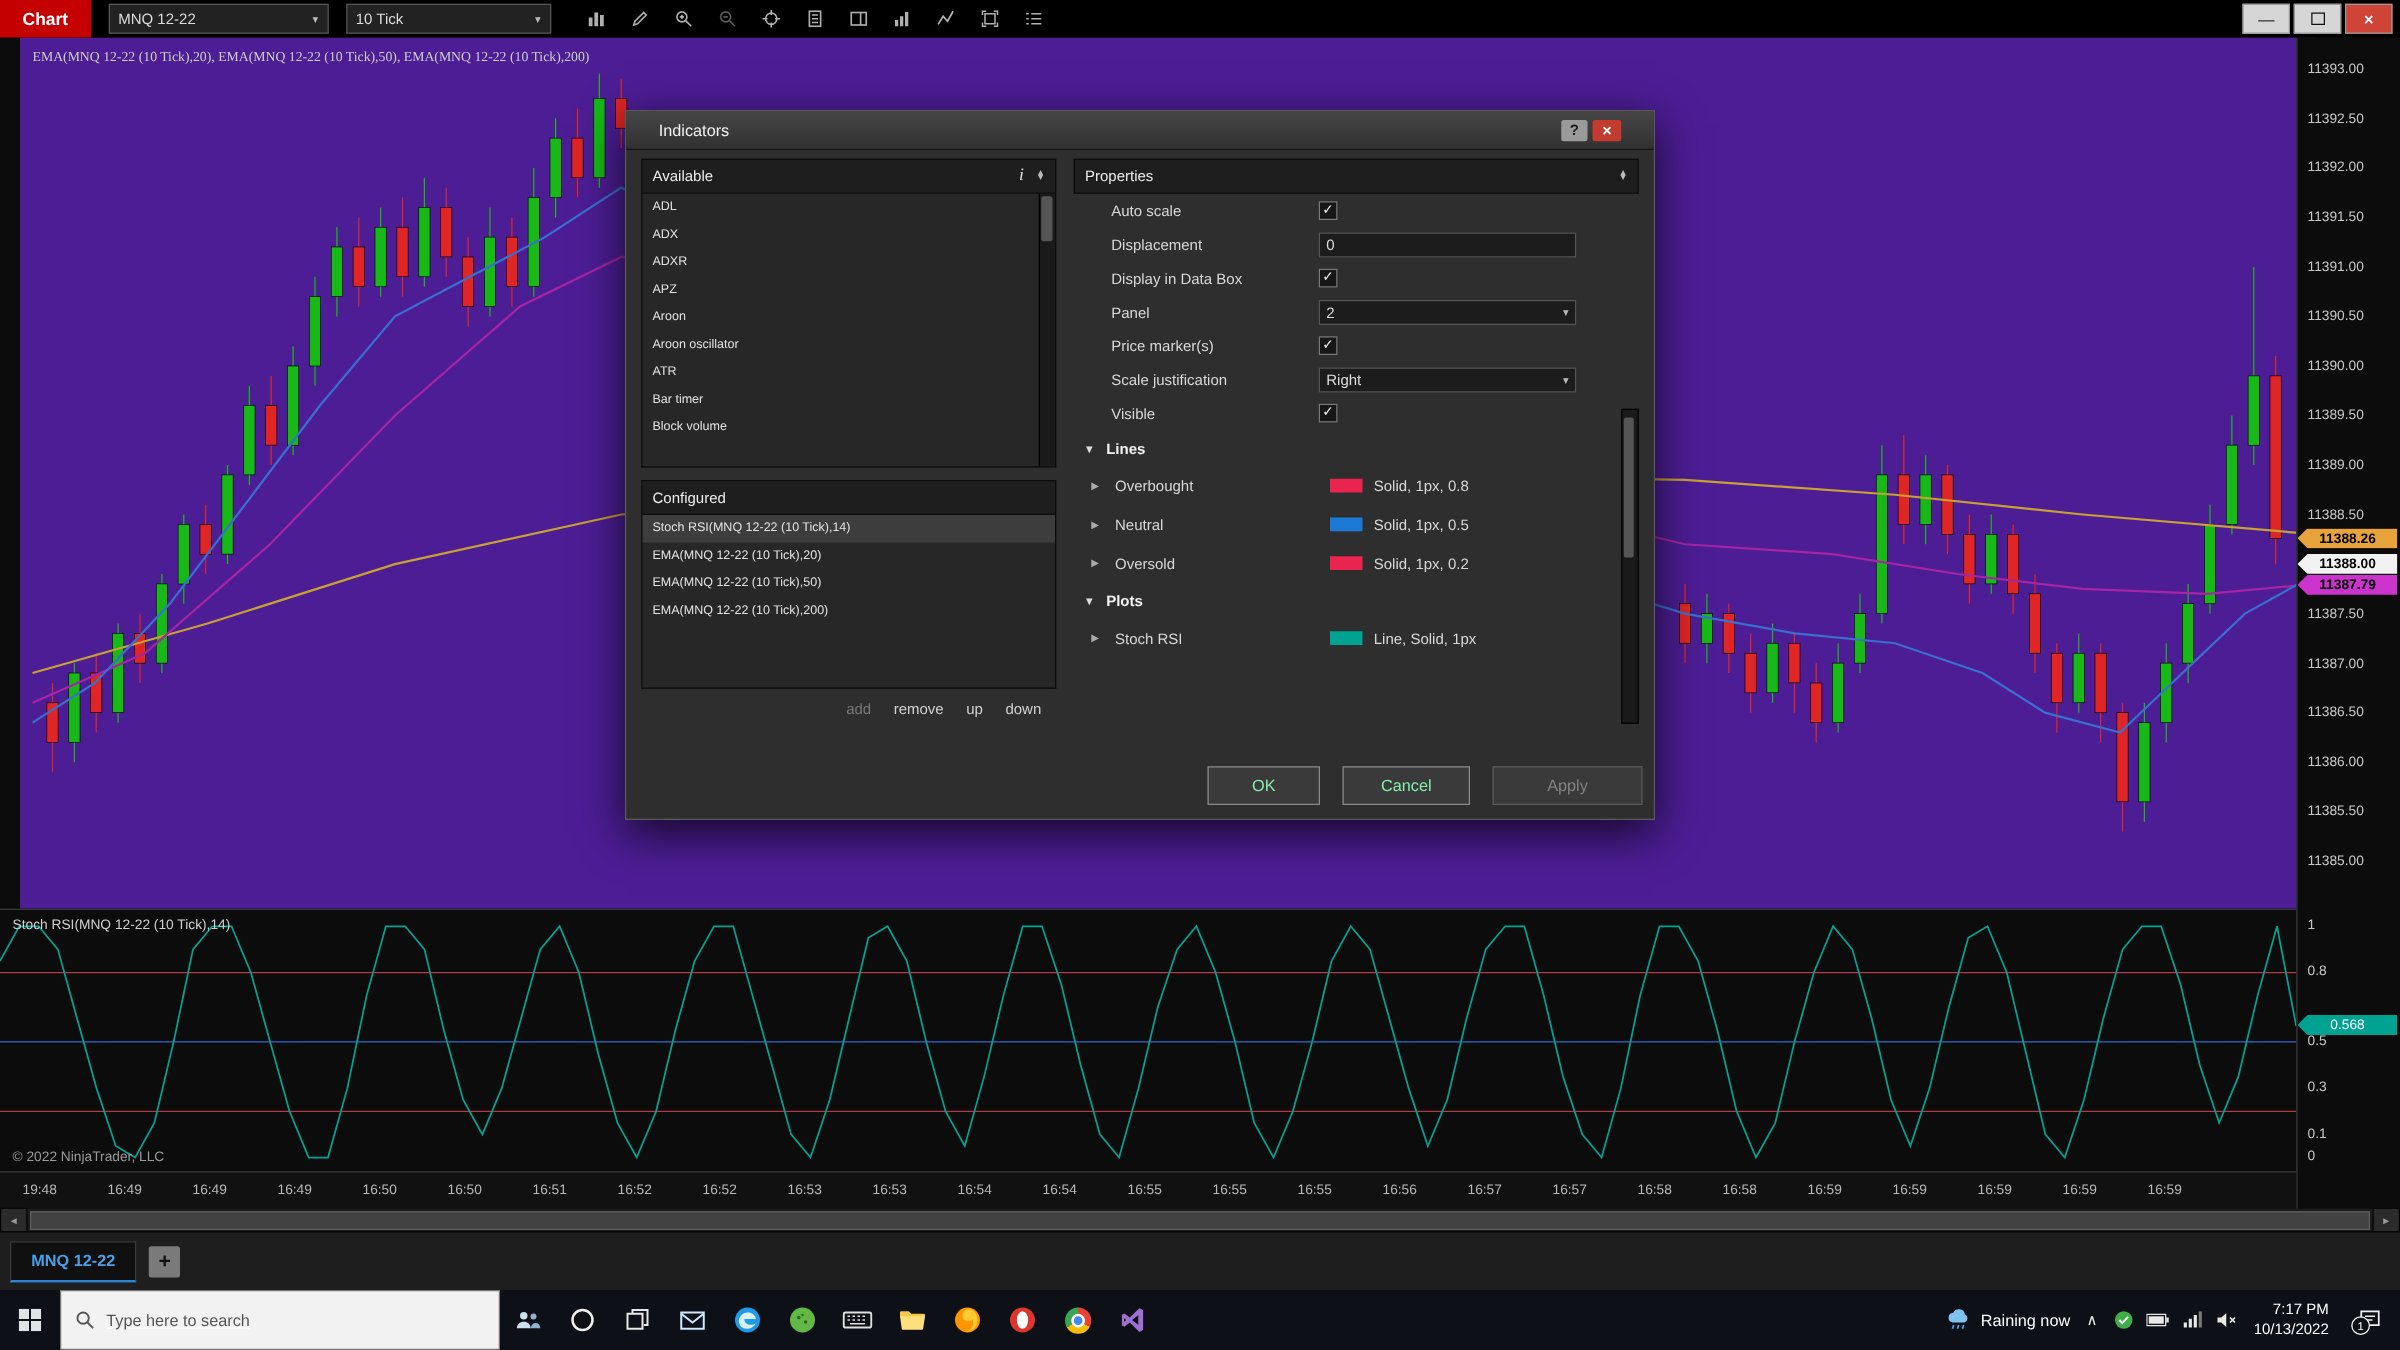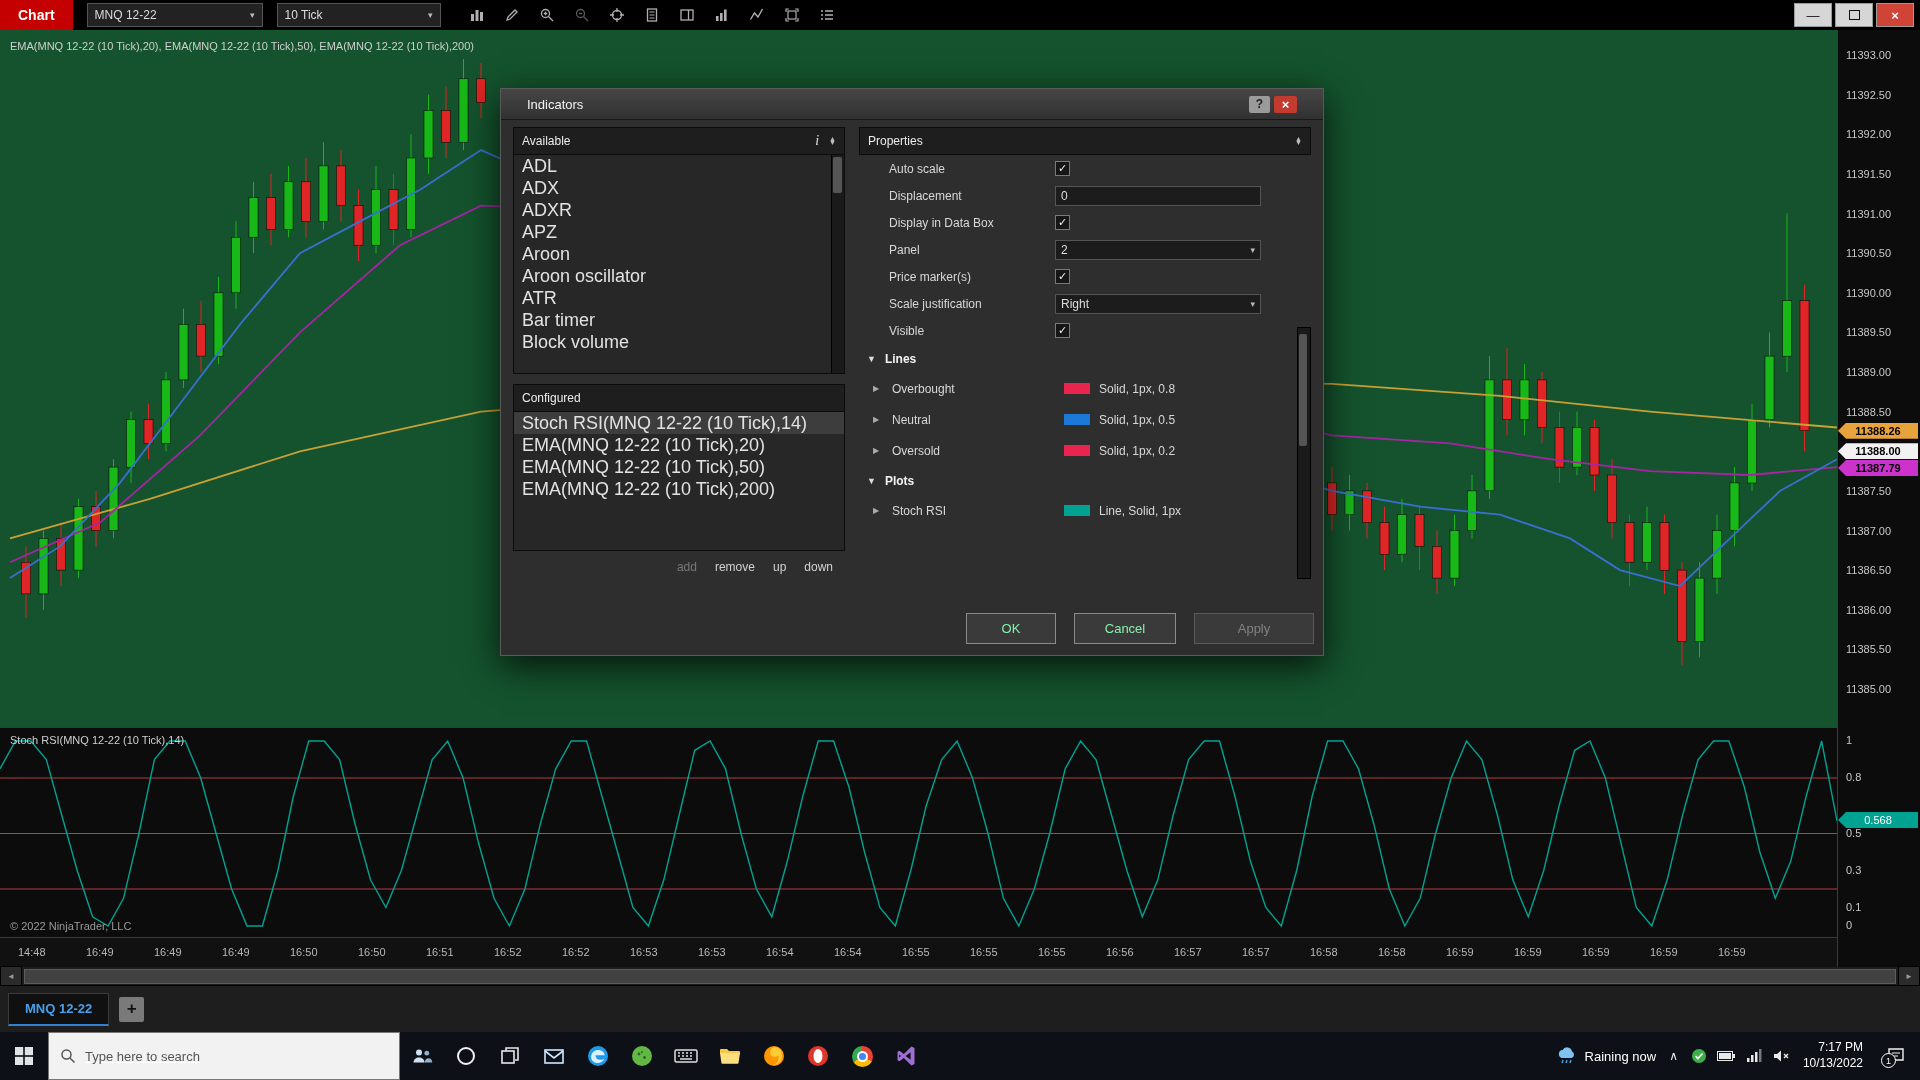--- a/index.html
+++ b/index.html
@@ -18,21 +18,21 @@
   .dropdown .caret{font-size:9px;color:#bbb;}
   .toolbar-icons{display:flex;margin-left:22px;gap:6px;align-items:center;}
   .tool-btn{width:29px;height:24px;display:flex;align-items:center;justify-content:center;cursor:pointer;}
   .win-controls{margin-left:auto;display:flex;gap:3px;padding-right:6px;}
   .win-btn{width:36px;height:22px;background:#d6d6d6;border:1px solid #9a9a9a;display:flex;
     align-items:center;justify-content:center;font-size:13px;color:#111;cursor:pointer;}
   .win-btn .restore-glyph{width:9px;height:8px;border:1.5px solid #111;}
   .win-btn.close{background:#cf4437;color:#fff;font-weight:bold;}
 
   
-  .main-panel{position:absolute;top:30px;left:0;width:1837px;height:697px;background:#14532d;}
+  .main-panel{position:absolute;top:30px;left:16px;width:1837px;height:697px;background:#4c1d95;font-family:Liberation Serif, serif;}
   .overlay-label{position:absolute;top:10px;left:10px;font-size:11px;color:#cfcfcf;z-index:2;}
   .stoch-panel{position:absolute;top:727px;left:0;width:1837px;height:210px;background:#0c0c0c;
     border-top:1px solid #3a3a3a;}
   .stoch-label{position:absolute;top:6px;left:10px;font-size:11px;color:#cfcfcf;z-index:2;}
   .copyright{position:absolute;bottom:6px;left:10px;font-size:11px;color:#9a9a9a;z-index:2;}
 
   .price-axis{position:absolute;top:30px;left:1837px;width:83px;height:937px;background:#0c0c0c;
     border-left:1px solid #3a3a3a;}
   .price-label{position:absolute;left:8px;font-size:11px;color:#c8c8c8;white-space:nowrap;}
   .price-marker{position:absolute;left:0;width:80px;height:16px;font-size:11px;font-weight:bold;
@@ -72,21 +72,21 @@
   .col-left{width:332px;display:flex;flex-direction:column;}
   .col-right{flex:1;position:relative;display:flex;flex-direction:column;}
   .sec-header{height:26px;background:#1e1e1e;border:1px solid #0c0c0c;display:flex;align-items:center;
     padding:0 8px;color:#ececec;flex-shrink:0;}
   .sec-header .spacer{flex:1;}
   .info-i{font-family:"Liberation Serif",serif;font-style:italic;font-size:14px;color:#e0e0e0;margin-right:10px;}
   .hdr-spin{display:flex;flex-direction:column;align-items:center;line-height:.62;font-size:7px;color:#bbb;}
   .listbox{background:#272727;border:1px solid #0c0c0c;border-top:none;position:relative;overflow:hidden;}
   .listbox.available{height:218px;margin-bottom:10px;}
   .listbox.configured{height:138px;}
-  .list-item{height:22px;line-height:22px;padding:0 8px;color:#e2e2e2;font-size:18px;white-space:nowrap;cursor:pointer;}
+  .list-item{height:22px;line-height:22px;padding:0 8px;color:#e2e2e2;font-size:10px;white-space:nowrap;cursor:pointer;}
   .list-item.selected{background:#3d3d3d;}
   .list-scroll{position:absolute;top:0;right:0;width:12px;height:100%;background:#1a1a1a;border-left:1px solid #000;}
   .list-scroll .thumb{position:absolute;top:2px;left:1px;width:9px;height:36px;background:#555;border-radius:2px;}
   .list-actions{display:flex;justify-content:flex-end;gap:18px;padding:9px 12px 0 0;font-size:12px;}
   .action-link{color:#d2d2d2;cursor:pointer;}
   .action-link.disabled{color:#787878;}
 
   .prop-row{height:27px;display:flex;align-items:center;flex-shrink:0;}
   .prop-label{width:196px;padding-left:30px;color:#d8d8d8;box-sizing:border-box;}
   .prop-ctrl{width:206px;display:flex;align-items:center;}
@@ -386,21 +386,21 @@
       <div class="price-label" style="top: 704px;">1</div>
       <div class="price-label" style="top: 741px;">0.8</div>
       <div class="price-label" style="top: 796.5px;">0.5</div>
       <div class="price-label" style="top: 833.5px;">0.3</div>
       <div class="price-label" style="top: 870.5px;">0.1</div>
       <div class="price-label" style="top: 889px;">0</div>
       <div class="price-marker" style="top: 781.92px; background: rgb(0, 163, 146); color: rgb(255, 255, 255); font-weight: normal;">0.568</div>
     </div>
 
   <div class="time-axis">
-      <div class="time-label" style="left: 18px;">14:48</div>
+      <div class="time-label" style="left: 18px;">19:48</div>
       <div class="time-label" style="left: 86px;">16:49</div>
       <div class="time-label" style="left: 154px;">16:49</div>
       <div class="time-label" style="left: 222px;">16:49</div>
       <div class="time-label" style="left: 290px;">16:50</div>
       <div class="time-label" style="left: 358px;">16:50</div>
       <div class="time-label" style="left: 426px;">16:51</div>
       <div class="time-label" style="left: 494px;">16:52</div>
       <div class="time-label" style="left: 562px;">16:52</div>
       <div class="time-label" style="left: 630px;">16:53</div>
       <div class="time-label" style="left: 698px;">16:53</div>

